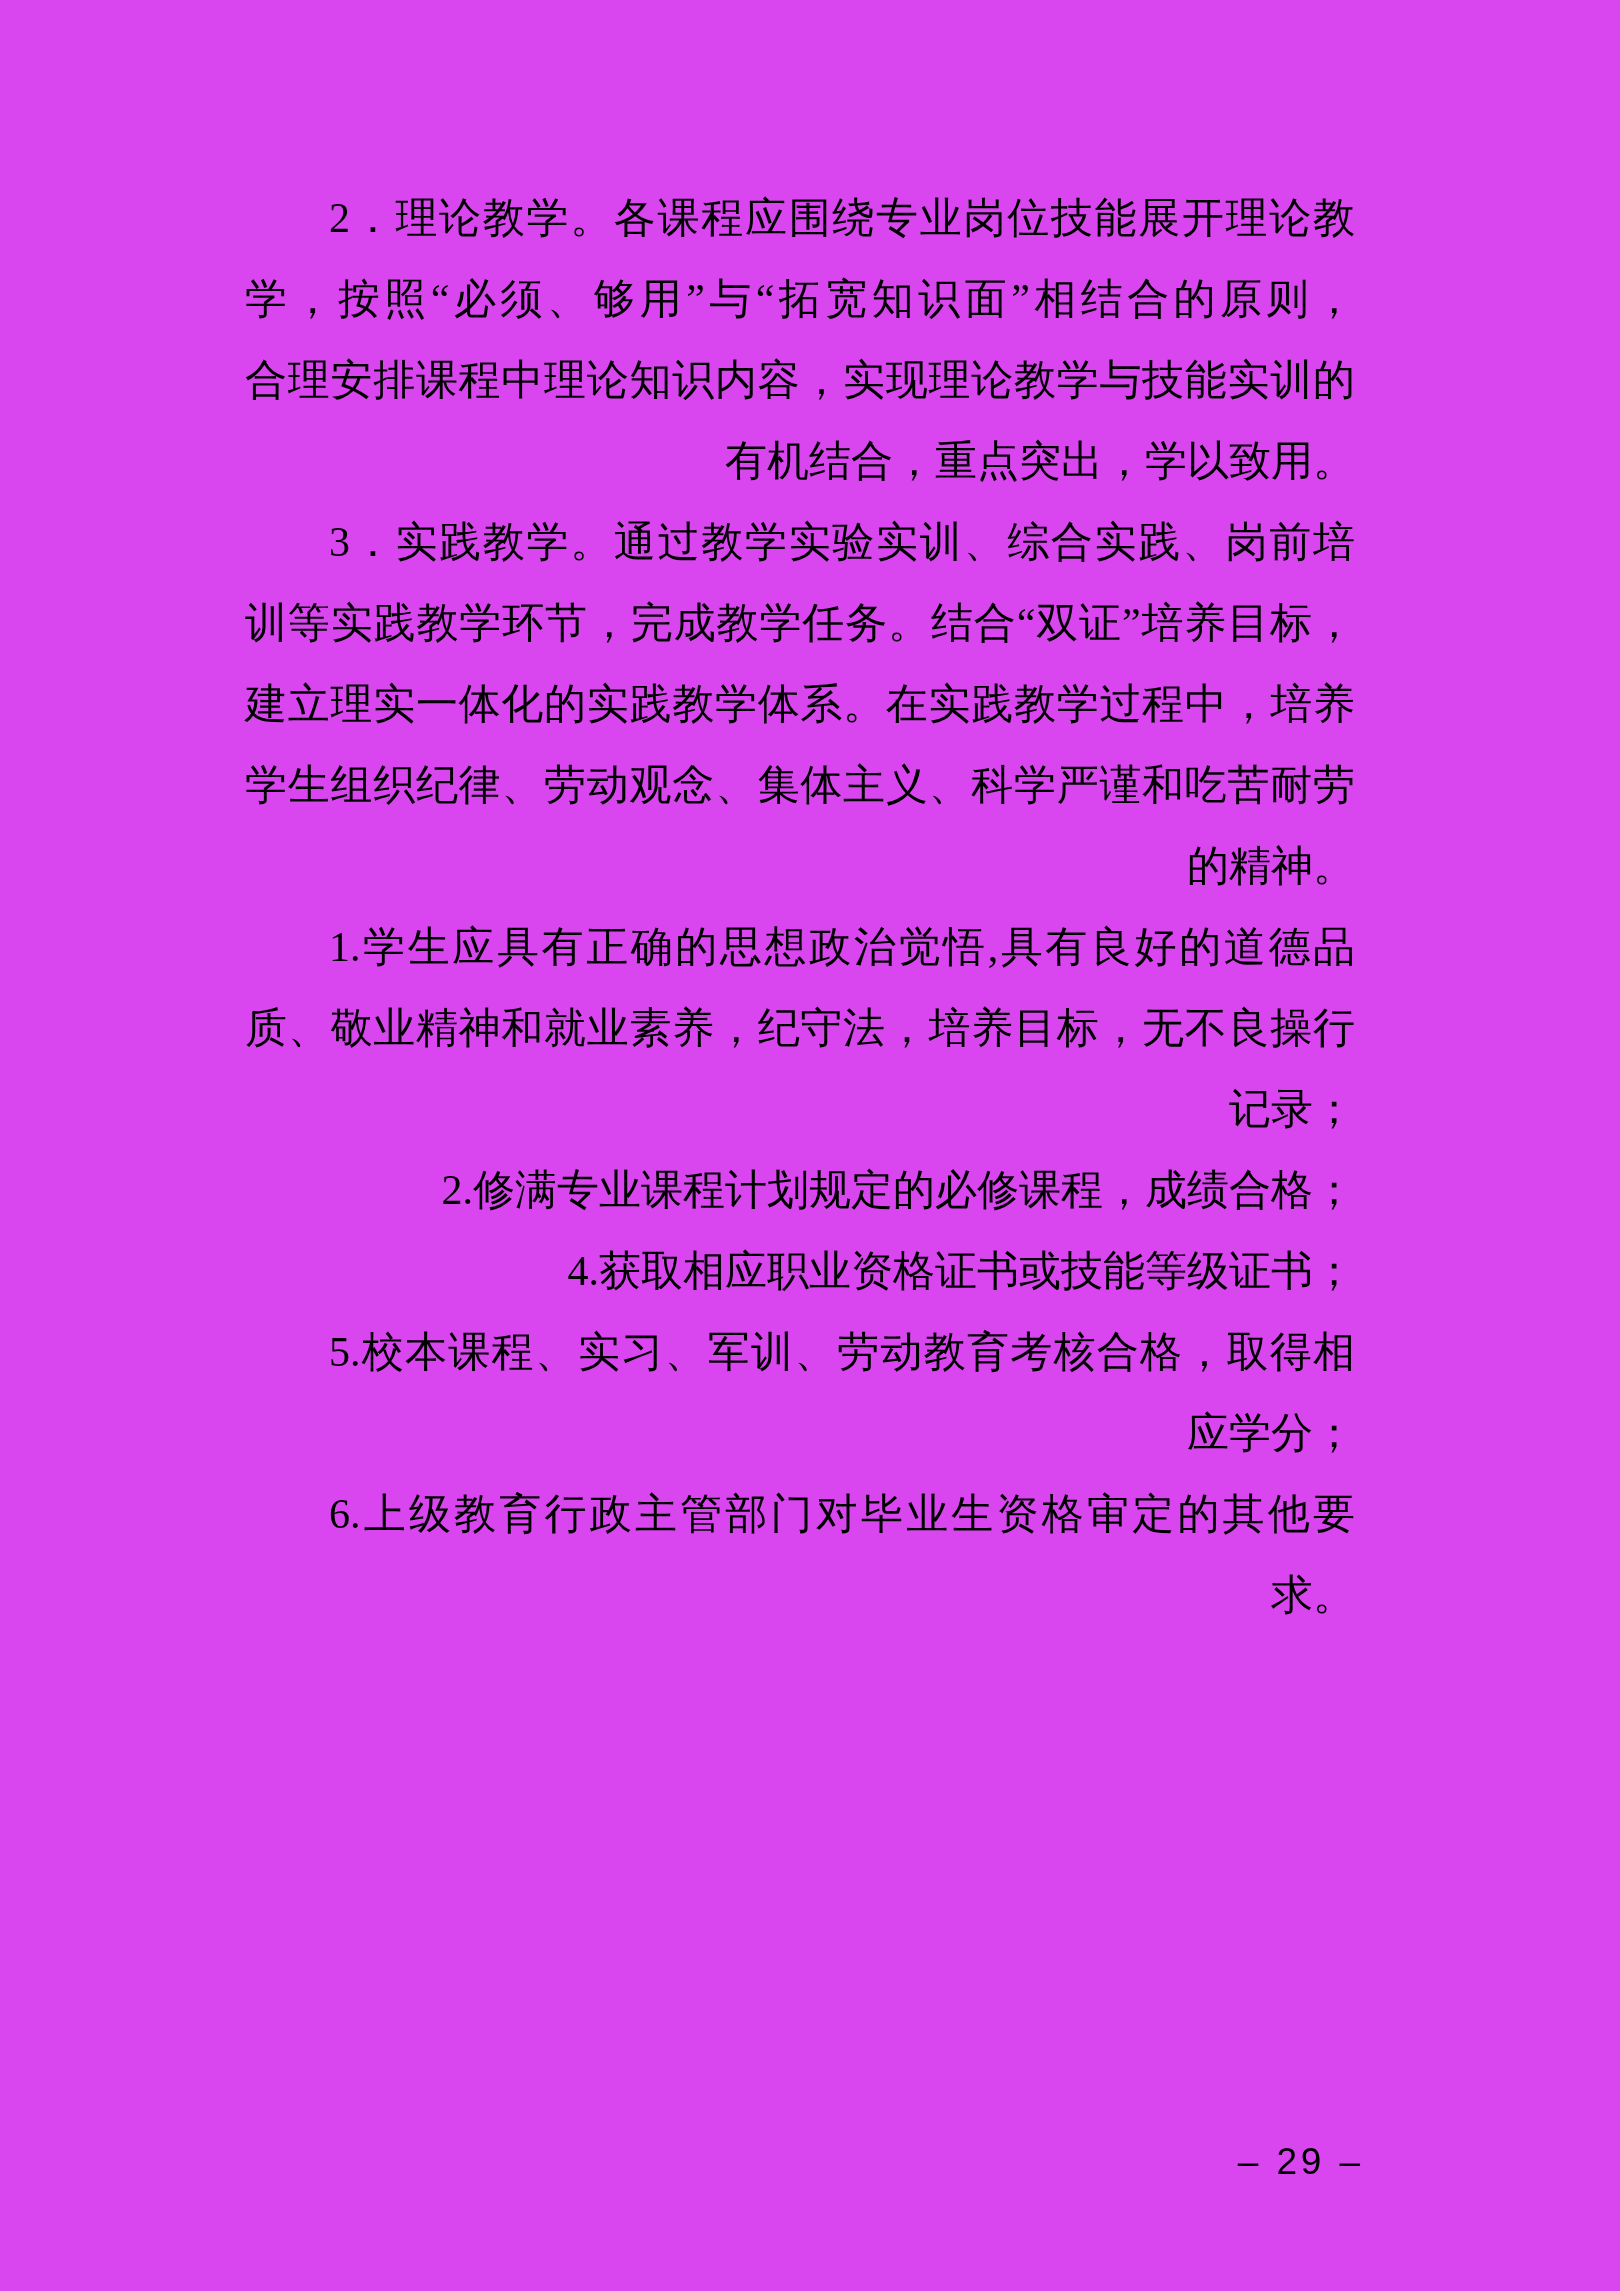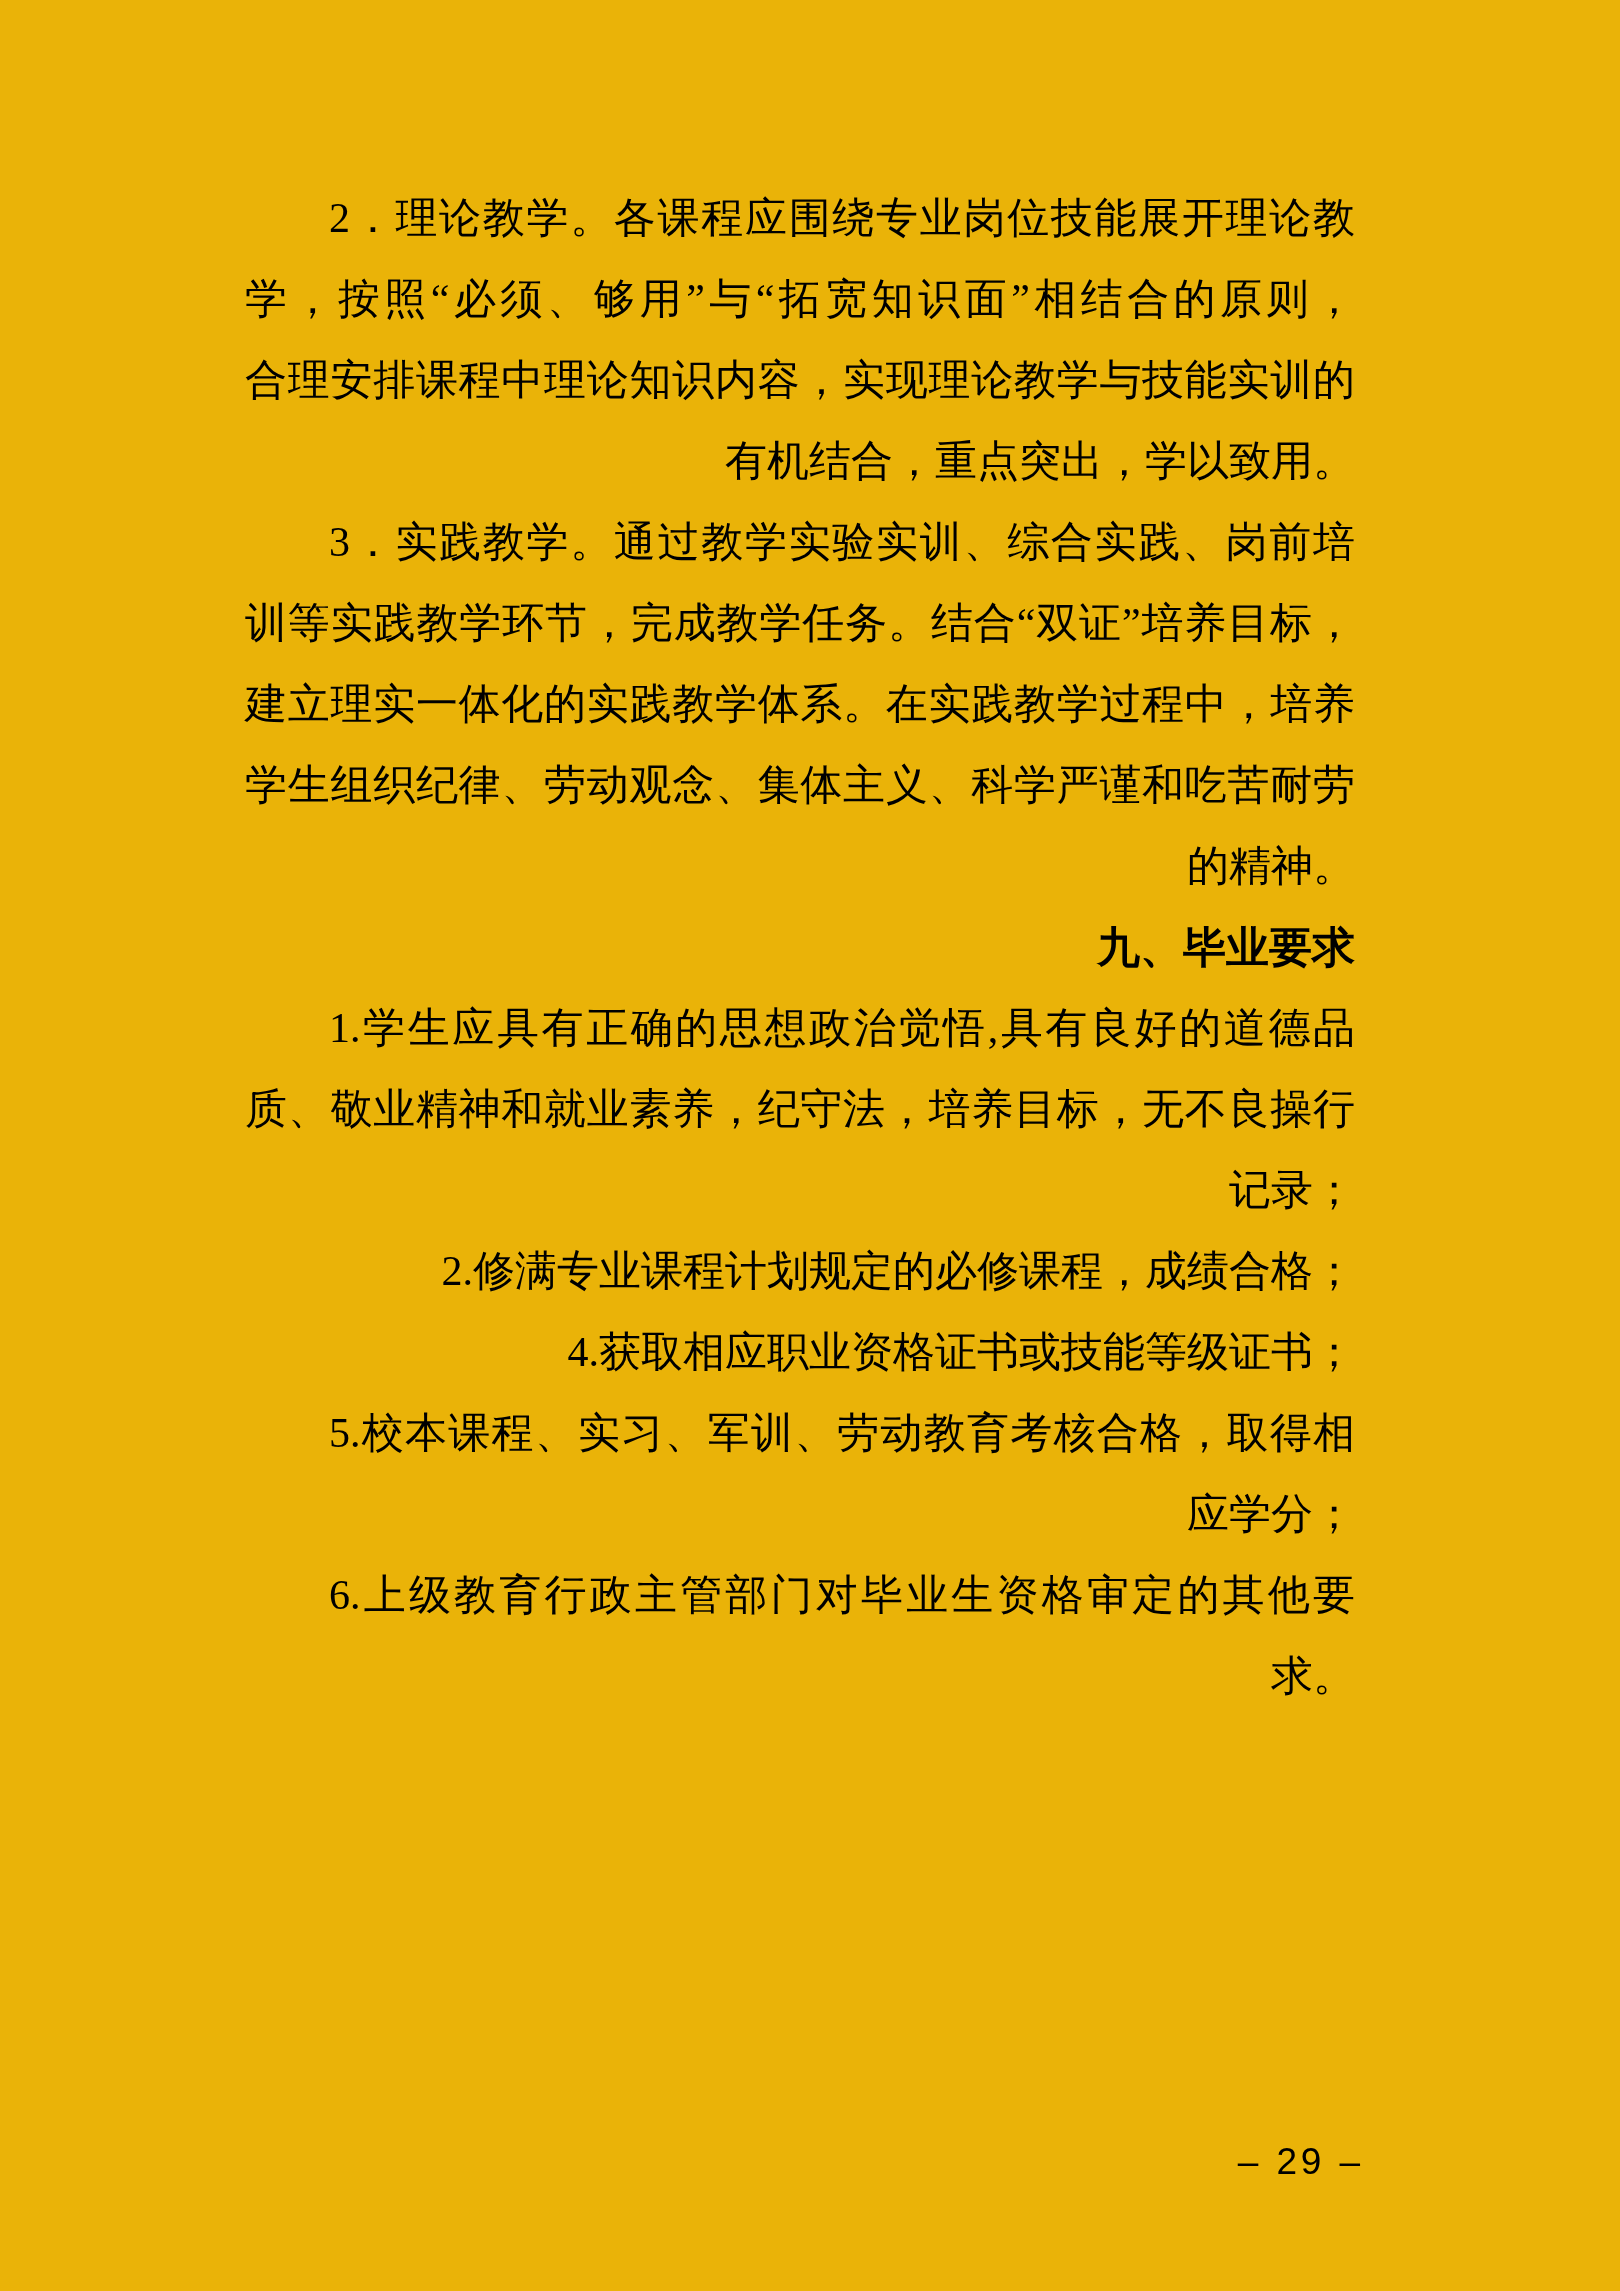--- a/index.html
+++ b/index.html
@@ -5,21 +5,21 @@
   html, body {
     margin: 0;
     padding: 0;
     background: #888;
   }
   .page {
     position: relative;
     width: 1620px;
     height: 2292px;
     margin: 0 auto;
-    background: #eab308;
+    background: #d946ef;
     overflow: hidden;
     color: #000000;
     font-family: "Liberation Serif", "DejaVu Serif", serif;
   }
   .content {
     position: absolute;
     left: 245px;
     top: 178px;
     width: 1110px;
   }
@@ -66,23 +66,20 @@
         <div class="line justify">合理安排课程中理论知识内容，实现理论教学与技能实训的</div>
         <div class="line">有机结合，重点突出，学以致用。</div>
       </div>
       <div class="para body">
         <div class="line indent justify">3．实践教学。通过教学实验实训、综合实践、岗前培</div>
         <div class="line justify">训等实践教学环节，完成教学任务。结合“双证”培养目标，</div>
         <div class="line justify">建立理实一体化的实践教学体系。在实践教学过程中，培养</div>
         <div class="line justify">学生组织纪律、劳动观念、集体主义、科学严谨和吃苦耐劳</div>
         <div class="line">的精神。</div>
       </div>
-      <div class="para heading">
-        <div class="line indent">九、毕业要求</div>
-      </div>
       <div class="para body">
         <div class="line indent justify">1.学生应具有正确的思想政治觉悟,具有良好的道德品</div>
         <div class="line justify">质、敬业精神和就业素养，纪守法，培养目标，无不良操行</div>
         <div class="line">记录；</div>
       </div>
       <div class="para body">
         <div class="line indent">2.修满专业课程计划规定的必修课程，成绩合格；</div>
       </div>
       <div class="para body">
         <div class="line indent">4.获取相应职业资格证书或技能等级证书；</div>

